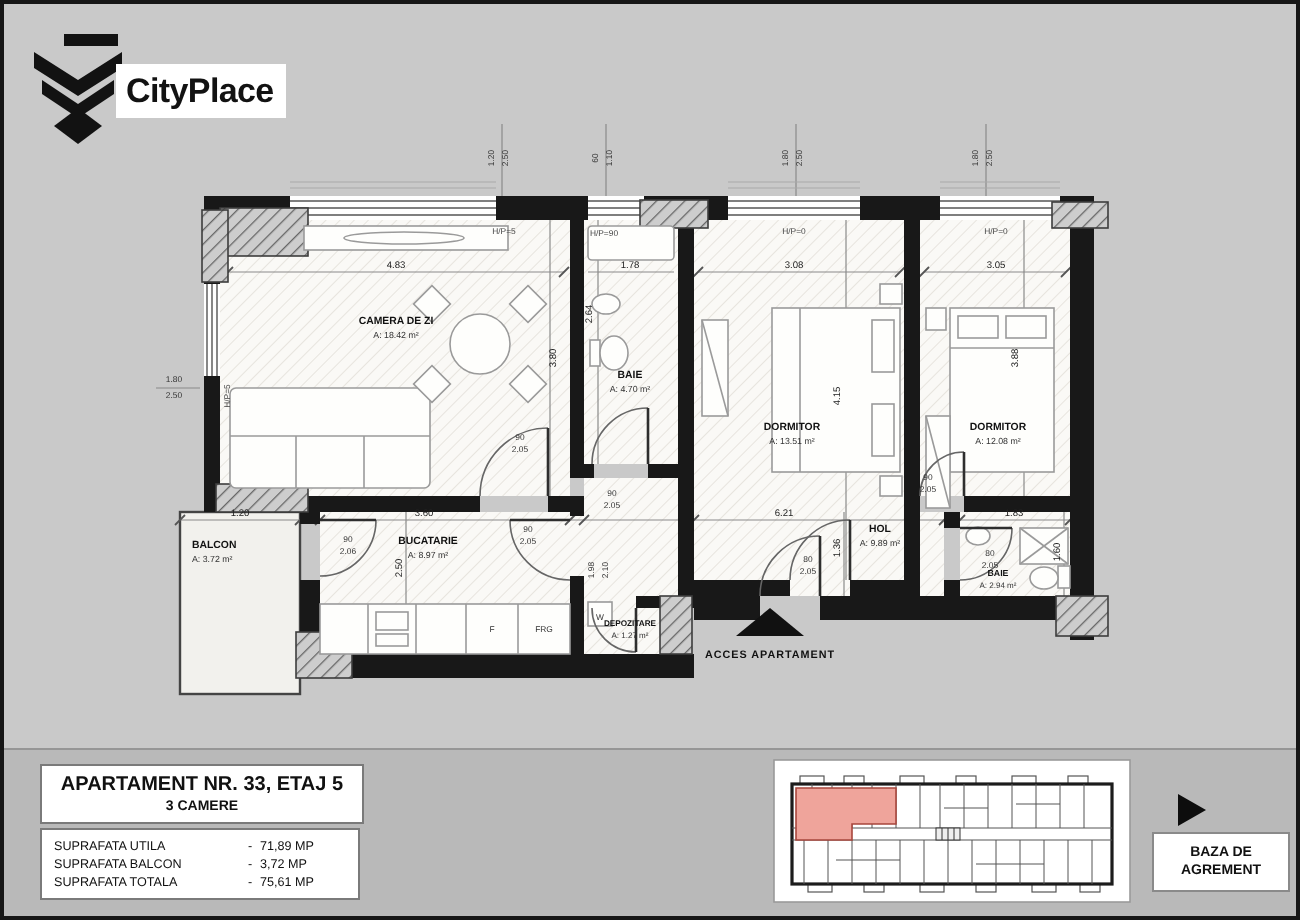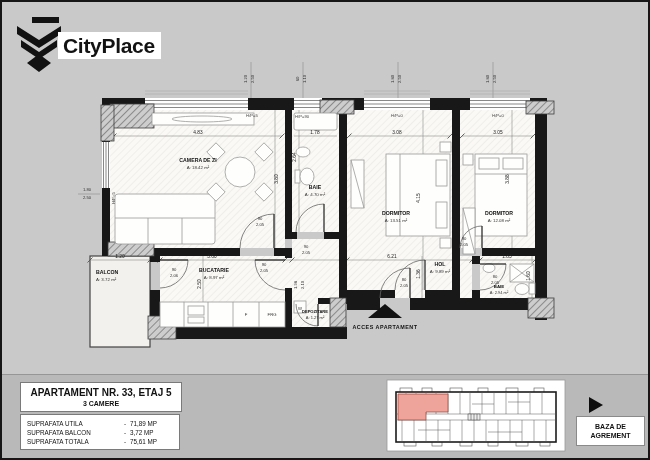--- a/index.html
+++ b/index.html
@@ -1,21 +1,21 @@
 <!DOCTYPE html>
 <html><head>
 <meta charset="utf-8">
 <style>
   html,body{margin:0;padding:0;background:#888;}
   .canvas{position:relative;width:650px;height:460px;background:#c9c9c9;border:2px solid #161616;
           box-sizing:border-box;overflow:hidden;font-family:"Liberation Sans",sans-serif;}
   .strip{position:absolute;left:0;right:0;top:372px;bottom:0;background:#b9b9b9;border-top:1px solid #969696;}
   .plan-svg{position:absolute;left:0;top:0;z-index:2;}
   .brand{position:absolute;left:56px;top:30px;z-index:3;background:#fff;padding:0 6px 0 5px;height:27px;
-         line-height:27px;font-size:21px;font-weight:700;color:#121212;letter-spacing:-0.3px;}
+         line-height:27px;font-size:17px;font-weight:700;color:#121212;letter-spacing:-0.3px;}
   .titlebox{position:absolute;z-index:3;left:18px;top:380px;width:160px;height:28px;background:#fff;
             border:1px solid #7a7a7a;text-align:center;color:#111;}
   .titlebox .l1{font-size:10px;font-weight:700;margin-top:4px;}
   .titlebox .l2{font-size:7px;font-weight:700;margin-top:2px;}
   .areasbox{position:absolute;z-index:3;left:18px;top:412px;width:160px;height:36px;background:#fff;
             border:1px solid #7a7a7a;box-sizing:border-box;padding:4px 7px 0 6px;color:#111;}
   .arow{display:flex;font-size:6.3px;line-height:9px;}
   .arow .lbl{flex:1;text-align:left;}
   .arow .dash{width:10px;text-align:center;}
   .arow .val{width:42px;text-align:left;}

